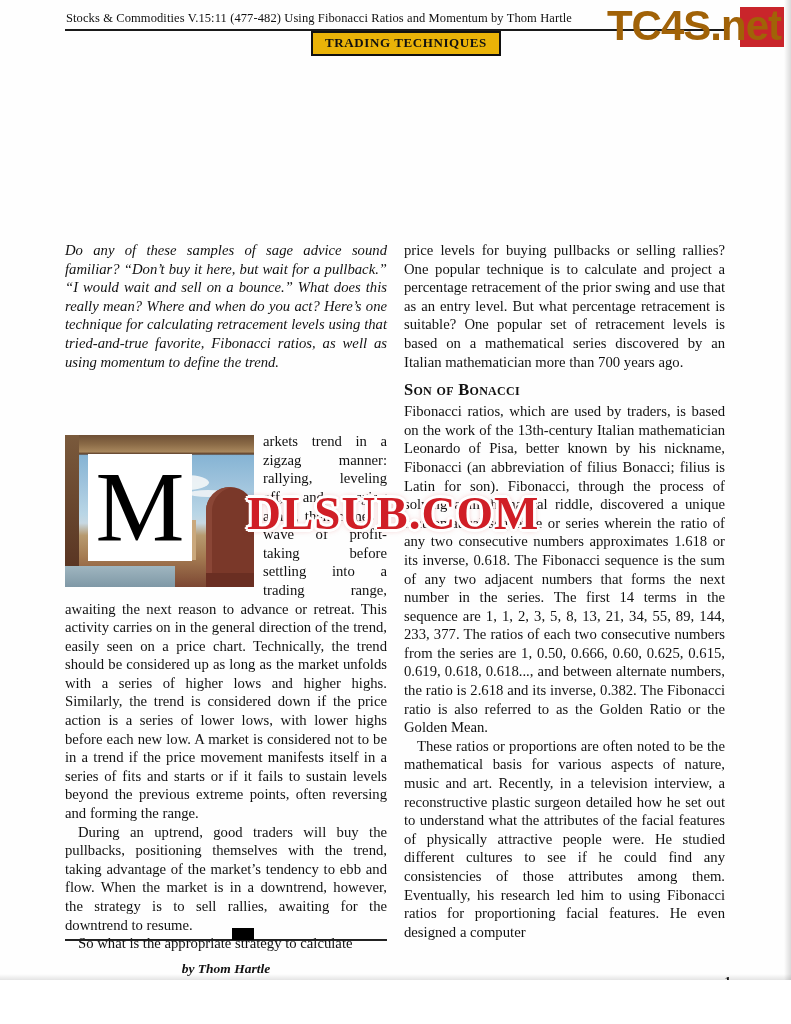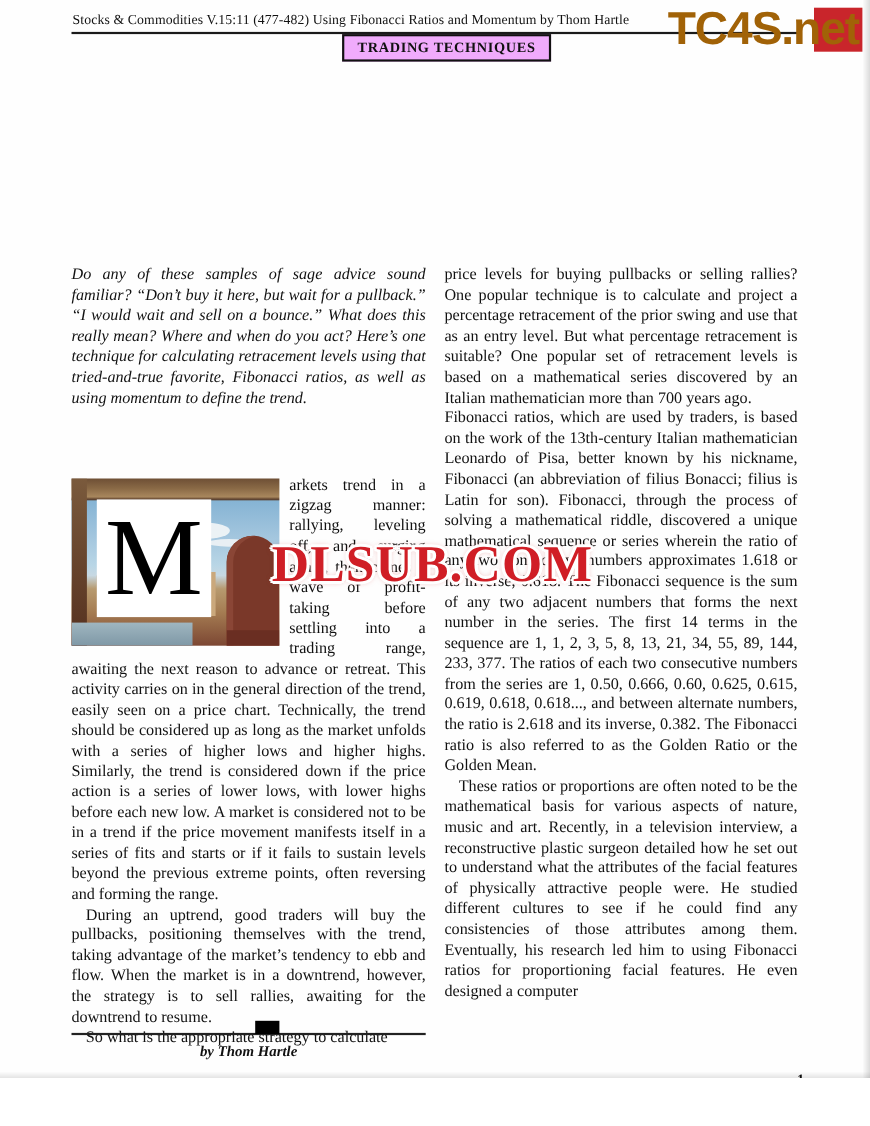--- a/index.html
+++ b/index.html
@@ -7,21 +7,21 @@
     position:relative; width:791px; height:980px; background:#fefefe;
     overflow:hidden; font-family:"Liberation Serif", serif; color:#111;
   }
   .scan-edge-right { position:absolute; top:0; right:0; width:7px; height:100%;
     background:linear-gradient(90deg, rgba(0,0,0,0), rgba(0,0,0,0.14)); }
   .scan-edge-bottom { position:absolute; bottom:0; left:0; width:100%; height:6px;
     background:linear-gradient(180deg, rgba(0,0,0,0), rgba(0,0,0,0.10)); }
 
   .header-citation { position:absolute; left:66px; top:11px; font-size:12.5px; letter-spacing:0.1px; white-space:nowrap; }
   .header-rule { position:absolute; left:65px; top:29px; width:660px; border-top:2px solid #1a1a1a; }
-  .section-box { position:absolute; left:311px; top:31px; border:2px solid #111; background:#f0abfc;
+  .section-box { position:absolute; left:311px; top:31px; border:2px solid #111; background:#eab308;
     padding:2px 12px 3px; font-weight:bold; font-size:13px; letter-spacing:0.6px; }
 
   .logo { position:absolute; top:2px; right:10px; z-index:2;
     font-family:"Liberation Sans", sans-serif; font-weight:bold; font-size:42px;
     color:#a16207; letter-spacing:-1px; }
   .logo-redbox { position:absolute; top:7px; right:7px; width:44px; height:40px; background:#c9252b; z-index:1; }
 
   .article-title { position:absolute; left:65px; top:84px; width:660px; text-align:center;
     font-weight:bold; font-size:47px; line-height:1.05; letter-spacing:-0.5px; color:#000; }
   .article-title span { display:block; }
@@ -52,21 +52,21 @@
     background:linear-gradient(180deg,#9fb6c0,#7f98a6); }
   .paint-arch { position:absolute; right:0; bottom:0; width:48px; height:100px;
     background:#7a3829; border-radius:24px 24px 0 0;
     box-shadow:inset 0 -14px 0 #6a2e22, inset 6px 0 0 #8a4636; }
 
   .dropcap-box { position:absolute; left:23px; top:19px; width:104px; height:107px;
     background:#ffffff; text-align:center; font-size:100px; line-height:106px;
     font-family:"Liberation Serif", serif; color:#000; }
 
   .byline-block { position:absolute; left:65px; top:939px; width:322px;
-    border-top:2px solid #222; text-align:center; padding-top:7px;
+    border-top:2px solid #222; text-align:center; padding-top:20px;
     font-size:13.5px; font-weight:bold; font-style:italic; }
   .end-square { position:absolute; left:167px; top:-13px; width:22px; height:12px; background:#000; }
 
   .footer-copyright { position:absolute; left:0; top:977px; width:791px; text-align:center; font-size:13px; }
   .page-number { position:absolute; right:60px; top:973px; font-size:13px; font-weight:bold; }
 
   .wm-dlsub { position:absolute; left:247px; top:486px; z-index:5; white-space:nowrap;
     font-family:"Liberation Serif", serif; font-weight:900; font-size:47px;
     letter-spacing:1px; color:#d01e26;
     text-shadow:-2px -2px 0 #fff, 2px -2px 0 #fff, -2px 2px 0 #fff, 2px 2px 0 #fff,
@@ -107,20 +107,21 @@
       <div class="dropcap-box">M</div>
     </div>
 
     <p class="body-p">arkets trend in a zigzag manner: rallying, leveling off, and surging again, then comes a wave of profit-taking before settling into a trading range, awaiting the next reason to advance or retreat. This activity carries on in the general direction of the trend, easily seen on a price chart. Technically, the trend should be considered up as long as the market unfolds with a series of higher lows and higher highs. Similarly, the trend is considered down if the price action is a series of lower lows, with lower highs before each new low. A market is considered not to be in a trend if the price movement manifests itself in a series of fits and starts or if it fails to sustain levels beyond the previous extreme points, often reversing and forming the range.</p>
     <p class="body-p indent">During an uptrend, good traders will buy the pullbacks, positioning themselves with the trend, taking advantage of the market’s tendency to ebb and flow. When the market is in a downtrend, however, the strategy is to sell rallies, awaiting for the downtrend to resume.</p>
     <p class="body-p indent">So what is the appropriate strategy to calculate</p>
   </div>
 
   <div class="col-right">
     <p class="body-p">price levels for buying pullbacks or selling rallies? One popular technique is to calculate and project a percentage retracement of the prior swing and use that as an entry level. But what percentage retracement is suitable? One popular set of retracement levels is based on a mathematical series discovered by an Italian mathematician more than 700 years ago.</p>
+    <h2 class="section-heading">Son of Bonacci</h2>
     <p class="body-p">Fibonacci ratios, which are used by traders, is based on the work of the 13th-century Italian mathematician Leonardo of Pisa, better known by his nickname, Fibonacci (an abbreviation of filius Bonacci; filius is Latin for son). Fibonacci, through the process of solving a mathematical riddle, discovered a unique mathematical sequence or series wherein the ratio of any two consecutive numbers approximates 1.618 or its inverse, 0.618. The Fibonacci sequence is the sum of any two adjacent numbers that forms the next number in the series. The first 14 terms in the sequence are 1, 1, 2, 3, 5, 8, 13, 21, 34, 55, 89, 144, 233, 377. The ratios of each two consecutive numbers from the series are 1, 0.50, 0.666, 0.60, 0.625, 0.615, 0.619, 0.618, 0.618..., and between alternate numbers, the ratio is 2.618 and its inverse, 0.382. The Fibonacci ratio is also referred to as the Golden Ratio or the Golden Mean.</p>
     <p class="body-p indent">These ratios or proportions are often noted to be the mathematical basis for various aspects of nature, music and art. Recently, in a television interview, a reconstructive plastic surgeon detailed how he set out to understand what the attributes of the facial features of physically attractive people were. He studied different cultures to see if he could find any consistencies of those attributes among them. Eventually, his research led him to using Fibonacci ratios for proportioning facial features. He even designed a computer</p>
   </div>
 
   <div class="byline-block">
     <div class="end-square"></div>
     <span>by Thom Hartle</span>
   </div>
 
   <div class="footer-copyright">Copyright (c) Technical Analysis I</div>

